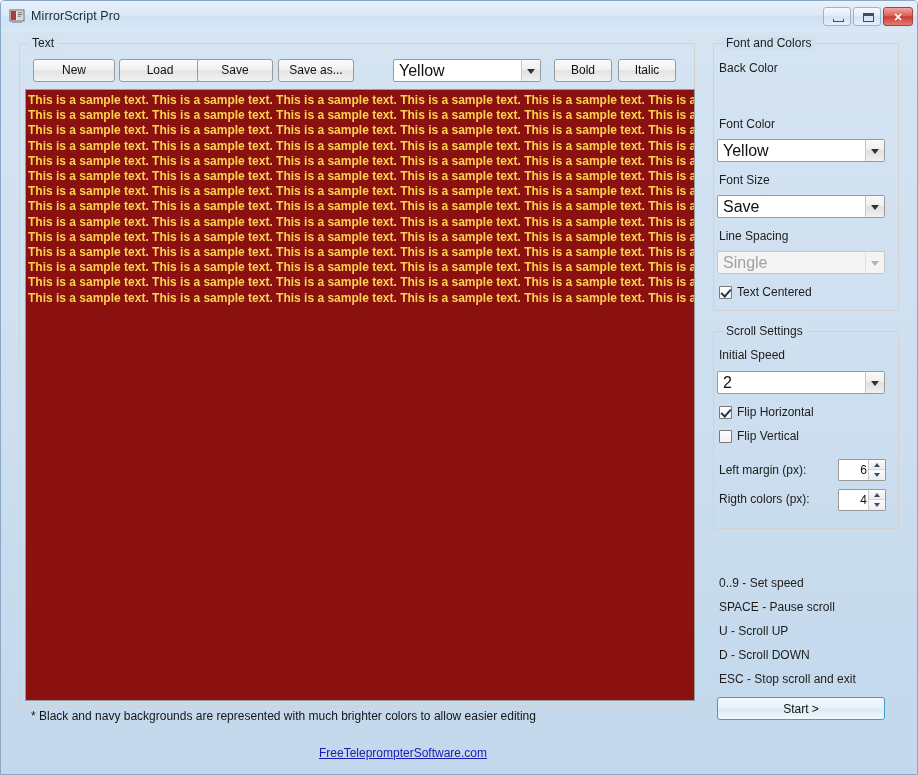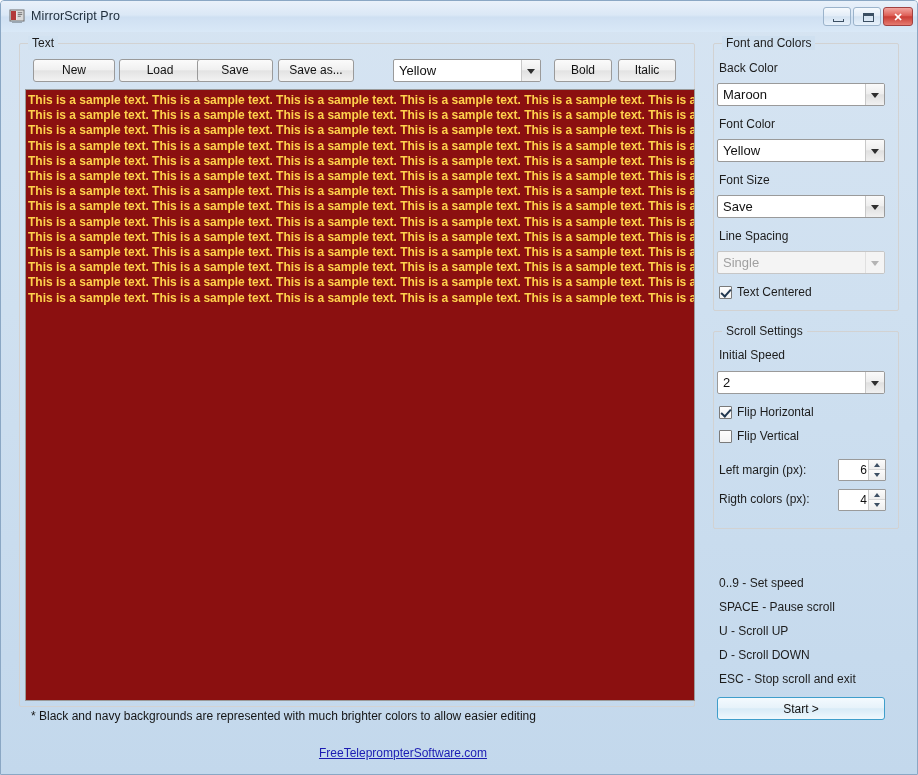--- a/index.html
+++ b/index.html
@@ -138,21 +138,21 @@
     position: absolute;
     height: 23px;
     border: 1px solid #9a9a9a;
     border-radius: 2px;
     background: #ffffff;
     cursor: pointer;
   }
   .combo .combo-value {
     position: absolute;
     left: 5px; top: 3px; right: 22px;
-    font-size: 13px;
+    font-size: 16px;
     color: #111111;
     white-space: nowrap;
     overflow: hidden;
     line-height: 16px;
   }
   .combo .combo-arrow {
     position: absolute;
     right: 0; top: 0; bottom: 0;
     width: 19px;
     border-left: 1px solid #c8c8c8;
@@ -420,24 +420,20 @@
       </div>
   </div>
 
   <div id="note">* Black and navy backgrounds are represented with much brighter colors to allow easier editing</div>
 
   <div class="groupbox" id="grp-font">
     <span class="group-label">Font and Colors</span>
   </div>
 
   <div class="field-label" id="lbl-back-color">Back Color</div>
-  <div class="combo" id="combo-back-color">
-    <span class="combo-value">Maroon</span>
-    <span class="combo-arrow"></span>
-  </div>
 
   <div class="field-label" id="lbl-font-color">Font Color</div>
   <div class="combo" id="combo-font-color">
     <span class="combo-value">Yellow</span>
     <span class="combo-arrow"></span>
   </div>
 
   <div class="field-label" id="lbl-font-size">Font Size</div>
   <div class="combo" id="combo-font-size">
     <span class="combo-value">Save</span>

